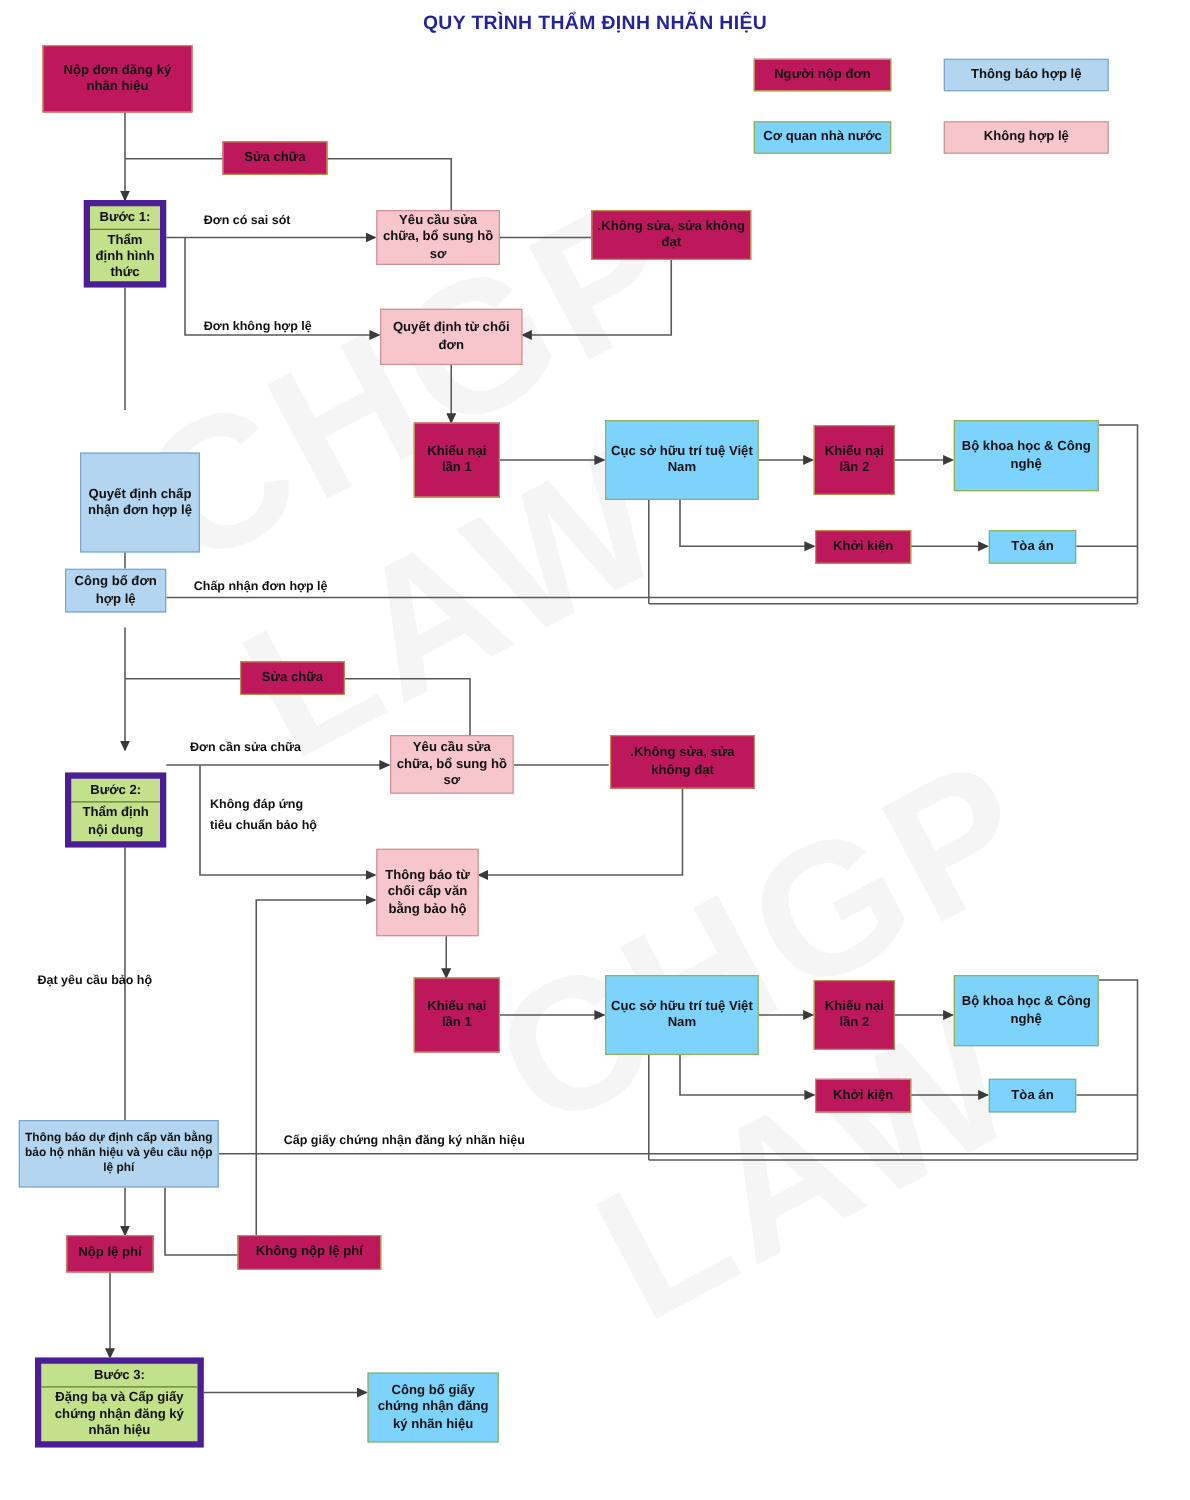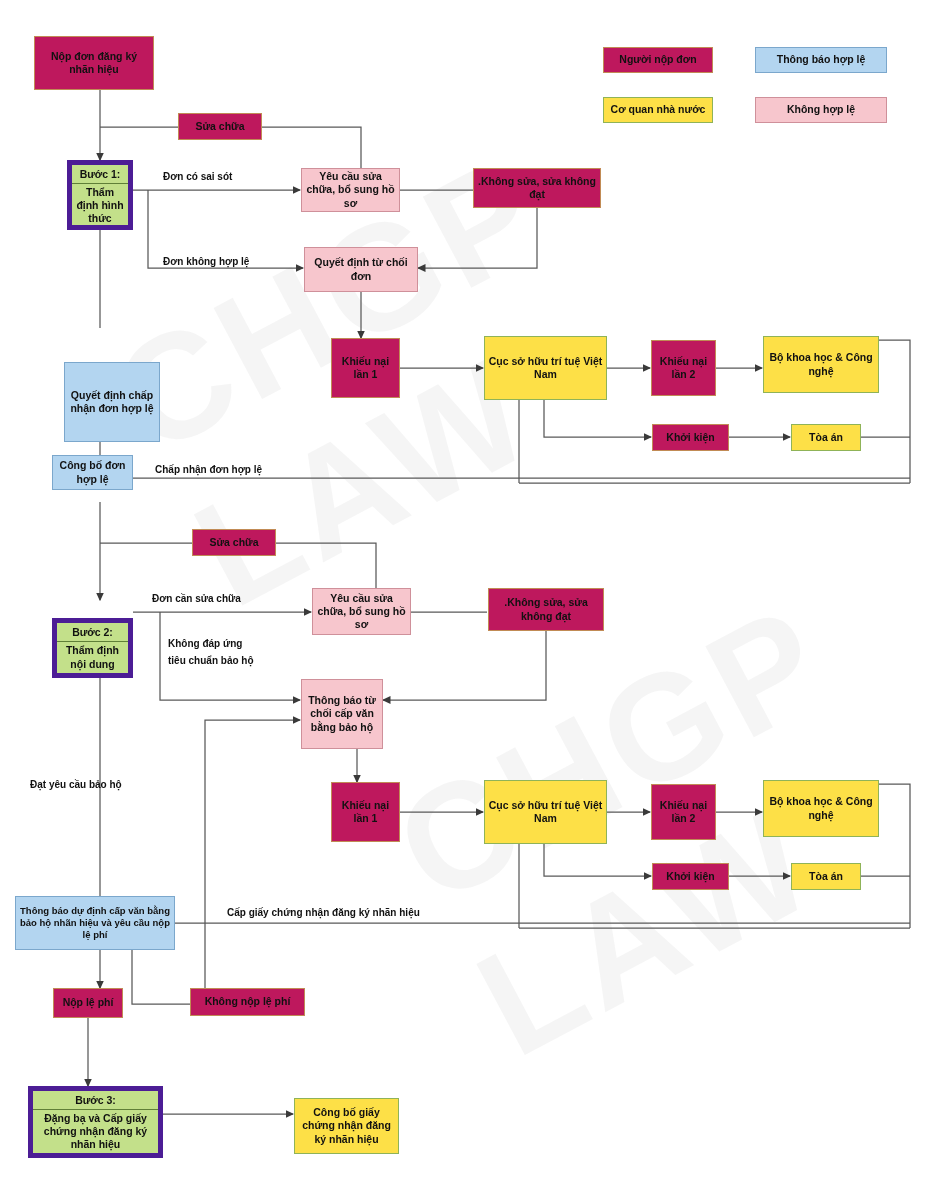--- a/index.html
+++ b/index.html
@@ -3,21 +3,21 @@
 <meta charset="utf-8">
 <style>
   html,body{margin:0;padding:0;background:#ffffff;}
   body{width:952px;height:1200px;position:relative;font-family:"Liberation Sans","DejaVu Sans",sans-serif;overflow:hidden;}
   #stage{position:absolute;left:0;top:0;width:952px;height:1200px;background:#fff;}
   svg.wires{position:absolute;left:0;top:0;width:952px;height:1200px;pointer-events:none;}
   .wm{position:absolute;font-weight:bold;color:rgba(120,120,120,0.07);font-size:150px;letter-spacing:6px;transform:rotate(-28deg);user-select:none;}
   .node{position:absolute;box-sizing:border-box;display:flex;align-items:center;justify-content:center;text-align:center;
         font-size:10.5px;font-weight:bold;color:#111;line-height:1.25;padding:2px 3px;border:1px solid #9a9a9a;}
   .orange{background:#be185d;border-color:#c18b55;}
-  .green{background:#fde047;border-color:#8fb358;}
+  .green{background:#7dd3fc;border-color:#8fb358;}
   .blue{background:#b3d5f0;border-color:#7ba7cc;}
   .pink{background:#f7c6cd;border-color:#cf909a;}
   .rounded{border-radius:0;}
   .step{position:absolute;box-sizing:border-box;border:5px solid #4c1d95;background:#c3e08a;display:flex;flex-direction:column;}
   .step .hd{flex:0 0 auto;display:flex;align-items:center;justify-content:center;text-align:center;
             font-size:10.5px;font-weight:bold;color:#111;border-bottom:1px solid #5f7f37;padding:3px 2px;}
   .step .bd{flex:1 1 auto;display:flex;align-items:center;justify-content:center;text-align:center;
             font-size:10.5px;font-weight:bold;color:#111;line-height:1.25;padding:2px 4px;}
   .edgelabel{position:absolute;font-size:10px;font-weight:bold;color:#111;line-height:1.35;white-space:pre-line;text-align:left;}
   #title{position:absolute;left:0;top:10px;width:952px;text-align:center;font-size:15.5px;font-weight:bold;
@@ -25,20 +25,21 @@
   .legend{position:absolute;}
 </style>
 </head>
 <body>
 
 <div id="stage">
 
   <div class="wm" style="left:120px;top:120px;">CHGP LAW</div>
   <div class="wm" style="left:420px;top:640px;">CHGP LAW</div>
 
+  <div id="title">QUY TRÌNH THẨM ĐỊNH NHÃN HIỆU</div>
 
   <svg class="wires" viewBox="0 0 952 1200">
     <defs>
       <marker id="ah" markerWidth="7" markerHeight="7" refX="6" refY="3.2" orient="auto">
         <path d="M0,0 L7,3.2 L0,6.4 z" fill="#3a3a3a"></path>
       </marker>
     </defs>
     <g stroke="#595959" stroke-width="1.25" fill="none">
 
       <path d="M100,90 L100,160" marker-end="url(#ah)"></path>

